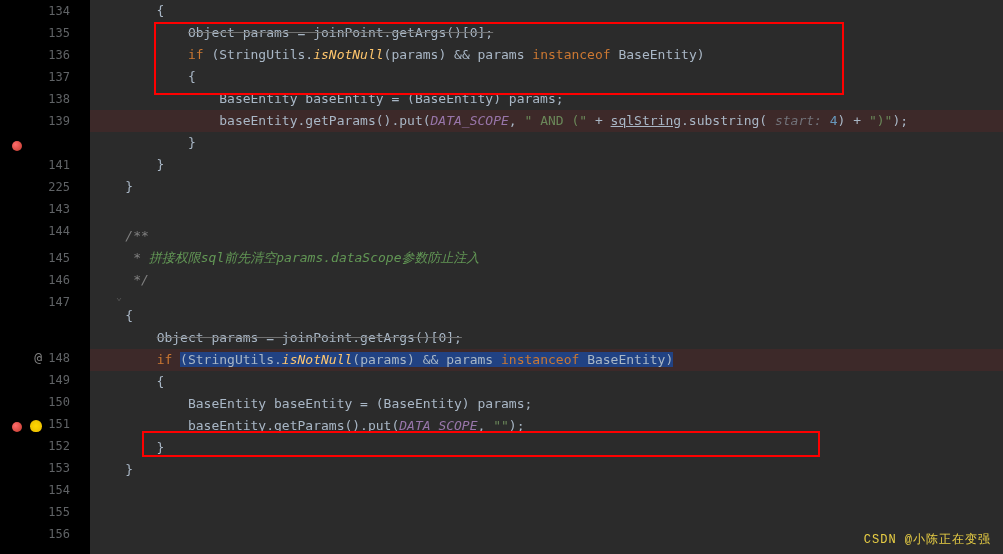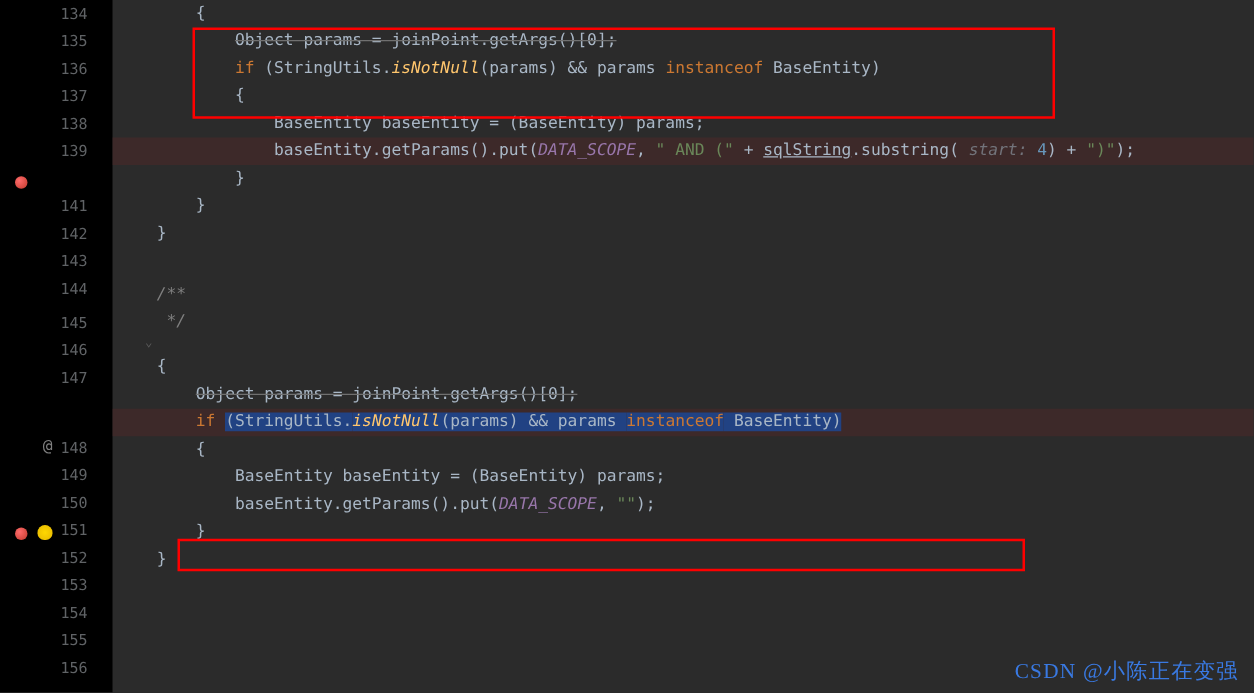--- a/index.html
+++ b/index.html
@@ -102,23 +102,23 @@
     .fold {
       color: #5a5a5a;
       font-size: 10px;
       padding-left: 26px;
       height: 14px;
     }
     .watermark {
       position: absolute;
       bottom: 6px;
       right: 12px;
-      color: #3b82f6;
-      font-size: 17px;
-      font-family: Liberation Serif, serif;
+      color: #fde047;
+      font-size: 12px;
+      font-family: Liberation Mono, monospace;
       opacity: 0.9;
       letter-spacing: 1px;
     }
     .person-icon::before {
       content: "👤";
       font-size: 10px;
       filter: grayscale(1);
       opacity: 0.5;
     }
   </style>
@@ -130,21 +130,21 @@
     <div class="gutter-line">134</div>
     <div class="gutter-line">135</div>
     <div class="gutter-line">136</div>
     <div class="gutter-line">137</div>
     <div class="gutter-line">138</div>
     <div class="gutter-line">139</div>
     <div class="gutter-line">
         <span class="gutter-icon"><span class="icon-red"></span></span>
       </div>
     <div class="gutter-line">141</div>
-    <div class="gutter-line">142</div>
+    <div class="gutter-line">225</div>
     <div class="gutter-line">143</div>
     <div class="gutter-line">144</div>
     <div class="gutter-line" style="height:5px"></div>
     <div class="gutter-line">145</div>
     <div class="gutter-line">146</div>
     <div class="gutter-line">147</div>
     <div class="gutter-line" style="height:20px"></div>
     <div class="gutter-line" style="height:14px"></div>
     <div class="gutter-line"><span class="at-sign">@</span><span>148</span></div>
     <div class="gutter-line">149</div>
@@ -163,20 +163,21 @@
     <div class="code-line"><span>            </span><span class="kw">if</span><span> (StringUtils.</span><span class="method-i">isNotNull</span><span>(params) &amp;&amp; params </span><span class="kw">instanceof</span><span> BaseEntity)</span></div>
     <div class="code-line">            {</div>
     <div class="code-line">                BaseEntity baseEntity = (BaseEntity) params;</div>
     <div class="code-line hl-red"><span>                baseEntity.getParams().put(</span><span class="ident-purple">DATA_SCOPE</span><span>, </span><span class="str">" AND ("</span><span> + </span><span class="ident-u">sqlString</span><span>.substring( </span><span class="param-name">start:</span><span class="num"> 4</span><span>) + </span><span class="str">")"</span><span>);</span></div>
     <div class="code-line">            }</div>
     <div class="code-line">        }</div>
     <div class="code-line">    }</div>
     <div class="code-line" style="height:5px"></div>
     <div class="code-line"></div>
     <div class="code-line"><span class="comment">    /**</span></div>
+    <div class="code-line"><span class="comment">     * </span><span class="comment-green">拼接权限sql前先清空params.dataScope参数防止注入</span></div>
     <div class="code-line"><span class="comment">     */</span></div>
     <div class="fold">⌄</div>
     <div class="code-line">    {</div>
     <div class="code-line"><span>        </span><span class="struck">Object params = joinPoint.getArgs()[0];</span></div>
     <div class="code-line hl-red"><span>        </span><span class="kw">if</span><span> </span><span style="background:#214283">(StringUtils.</span><span class="method-i" style="background:#214283">isNotNull</span><span style="background:#214283">(params) &amp;&amp; params </span><span class="kw" style="background:#214283">instanceof</span><span style="background:#214283"> BaseEntity)</span></div>
     <div class="code-line">        {</div>
     <div class="code-line">            BaseEntity baseEntity = (BaseEntity) params;</div>
     <div class="code-line"><span>            baseEntity.getParams().put(</span><span class="ident-purple">DATA_SCOPE</span><span>, </span><span class="str">""</span><span>);</span></div>
     <div class="code-line">        }</div>
     <div class="code-line">    }</div>

